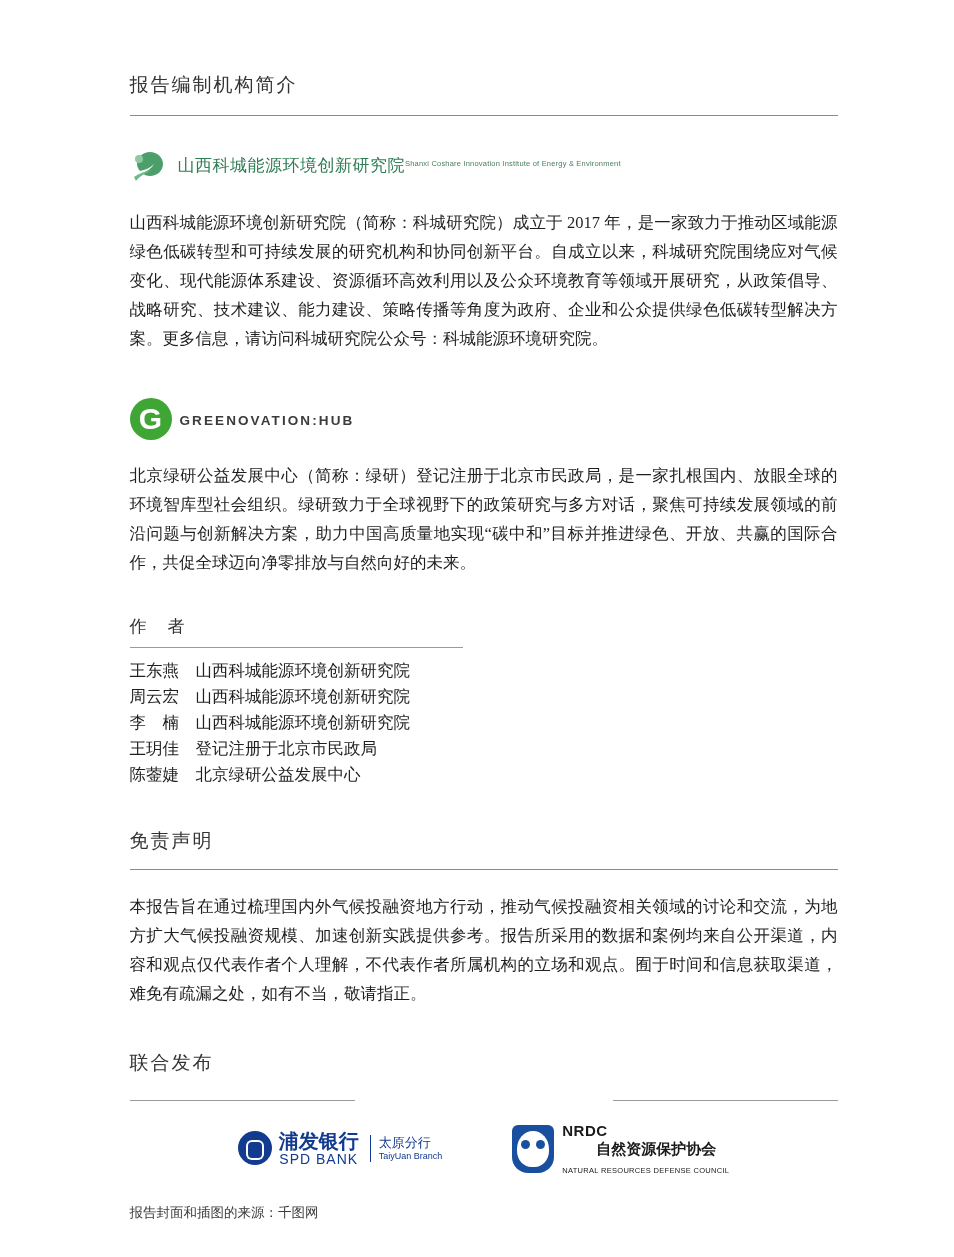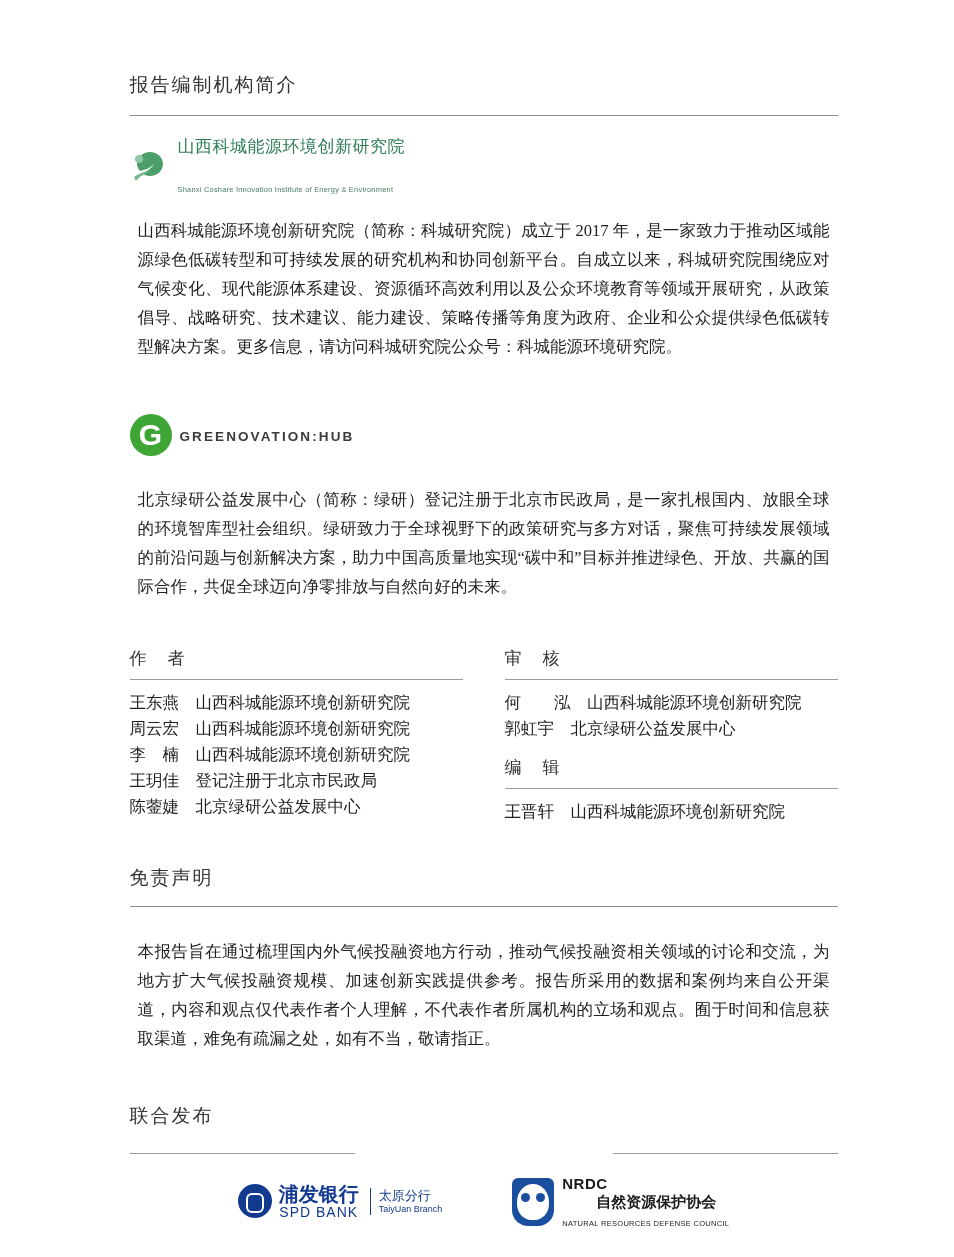--- a/index.html
+++ b/index.html
@@ -40,43 +40,42 @@
     font-size: 0;
     line-height: 0;
   }
 
   
   p.body {
     font-size: 16.5px;
     line-height: 29px;
     text-align: justify;
     text-justify: inter-ideograph;
-    margin: 8px;
+    margin: 0;
     color: #1f1f1f;
   }
 
   
   .logo1 {
     display: flex;
     align-items: center;
     gap: 8px;
     height: 40px;
   }
   .leaf-mark {
     position: relative;
     width: 40px;
     height: 34px;
     flex: 0 0 40px;
   }
   .logo1-text {
     display: flex;
-    flex-direction: column;
+    flex-direction: row;
     justify-content: center;
     line-height: 1.05;
-    gap: 28px;
   }
   .logo1-cn {
     font-size: 17px;
     color: #2e7d55;
     font-family: "Liberation Sans", sans-serif;
     letter-spacing: 0.5px;
   }
   .logo1-en {
     font-size: 7.5px;
     color: #4a7f60;
@@ -347,30 +346,20 @@
       <div class="col">
         <div class="col-head">作　者</div>
         <div class="col-rule"></div>
         <div class="credit-line">王东燕　山西科城能源环境创新研究院</div>
         <div class="credit-line">周云宏　山西科城能源环境创新研究院</div>
         <div class="credit-line">李　楠　山西科城能源环境创新研究院</div>
         <div class="credit-line">王玥佳　登记注册于北京市民政局</div>
         <div class="credit-line">陈蓥婕　北京绿研公益发展中心</div>
       </div>
 
-      <div class="col">
-        <div class="col-head">审　核</div>
-        <div class="col-rule"></div>
-        <div class="credit-line">何　　泓　山西科城能源环境创新研究院</div>
-        <div class="credit-line">郭虹宇　北京绿研公益发展中心</div>
-        <div style="height:14px"></div>
-        <div class="col-head">编　辑</div>
-        <div class="col-rule"></div>
-        <div class="credit-line">王晋轩　山西科城能源环境创新研究院</div>
-      </div>
 
     </div>
 
     <div style="height:40px"></div>
     <div class="sec-title">免责声明</div>
     <div style="height:15px"></div>
     <div class="rule"></div>
     <div style="height:22px"></div>
     <p class="body">本报告旨在通过梳理国内外气候投融资地方行动，推动气候投融资相关领域的讨论和交流，为地方扩大气候投融资规模、加速创新实践提供参考。报告所采用的数据和案例均来自公开渠道，内容和观点仅代表作者个人理解，不代表作者所属机构的立场和观点。囿于时间和信息获取渠道，难免有疏漏之处，如有不当，敬请指正。</p>
 

